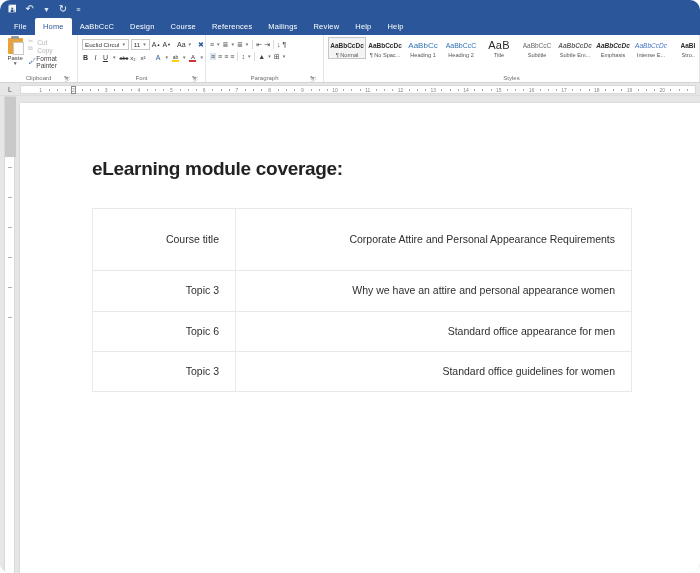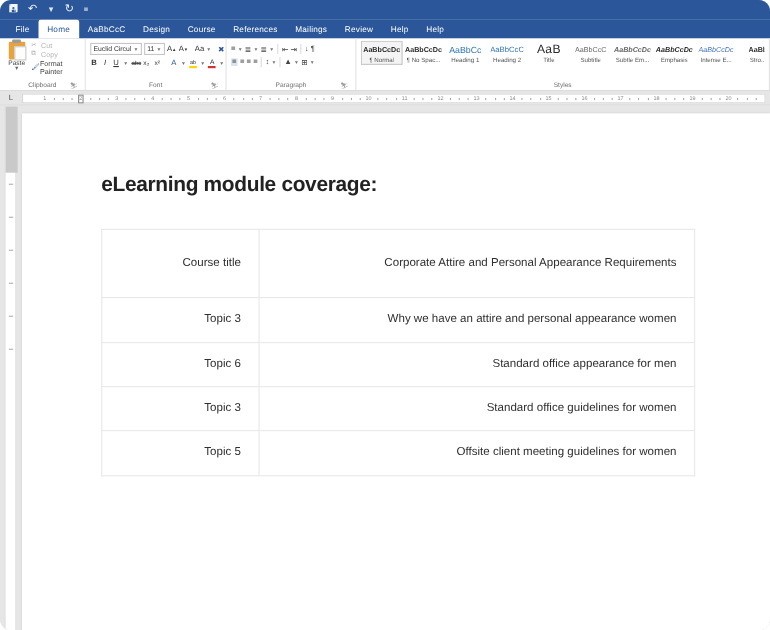--- a/index.html
+++ b/index.html
@@ -579,22 +579,18 @@
               <td class="col-b">Why we have an attire and personal appearance women</td>
             </tr>
             <tr class="body">
               <td class="col-a">Topic 6</td>
               <td class="col-b">Standard office appearance for men</td>
             </tr>
             <tr class="body">
               <td class="col-a">Topic 3</td>
               <td class="col-b">Standard office guidelines for women</td>
             </tr>
-            <tr class="body">
-              <td class="col-a">Topic 5</td>
-              <td class="col-b">Offsite client meeting guidelines for women</td>
-            </tr>
           </tbody>
         </table>
       </div>
     </div>
   </div>
 </div>
 
 </body></html>

